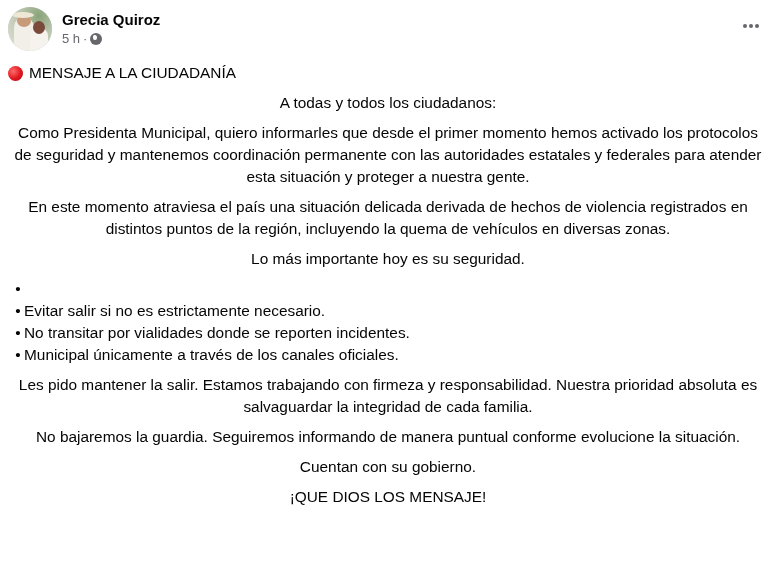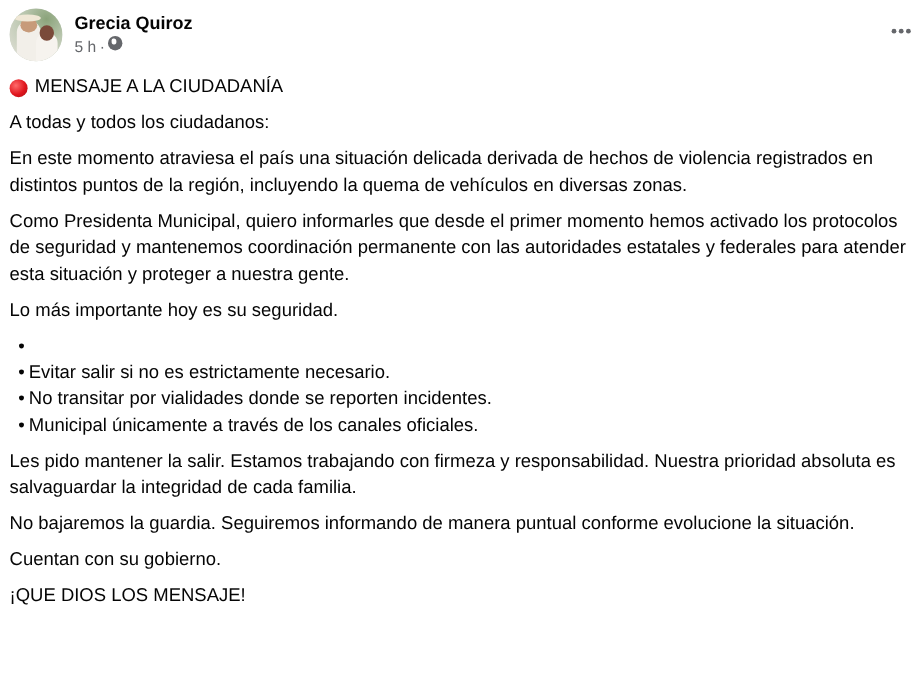--- a/index.html
+++ b/index.html
@@ -8,27 +8,27 @@
   .header { position:absolute; left:8px; top:6px; height:46px; display:flex; align-items:center; }
   .avatar { width:44px; height:44px; border-radius:50%; overflow:hidden; position:relative; background:#cfd6cc; flex:0 0 auto; }
   .avatar .bg { position:absolute; inset:0; background:radial-gradient(circle at 70% 20%, #8aa37a 0%, #b9c6ae 40%, #e6e3dc 100%); }
   .avatar .p1 { position:absolute; left:6px; top:10px; width:20px; height:34px; border-radius:10px 10px 2px 2px; background:#f2efe9; }
   .avatar .h1 { position:absolute; left:9px; top:8px; width:14px; height:12px; border-radius:50%; background:#c79b7a; }
   .avatar .hat { position:absolute; left:4px; top:5px; width:22px; height:6px; border-radius:50%; background:#efe7d5; }
   .avatar .p2 { position:absolute; left:22px; top:20px; width:18px; height:26px; border-radius:9px 9px 2px 2px; background:#f6f3ee; }
   .avatar .h2 { position:absolute; left:25px; top:14px; width:12px; height:13px; border-radius:50%; background:#7a4a3a; }
   .meta { margin-left:10px; display:flex; flex-direction:column; }
   .name { font-weight:bold; font-size:15px; line-height:20px; color:#050505; }
-  .sub { font-size:13px; line-height:18px; color:#65676b; display:flex; gap:3px; }
+  .sub { font-size:13px; line-height:18px; color:#65676b; display:flex; align-items:center; gap:3px; }
   .globe { width:12px; height:12px; border-radius:50%; background:#65676b; display:inline-block; position:relative; }
   .globe::after { content:""; position:absolute; left:3px; top:2px; width:4px; height:5px; background:#fff; border-radius:40% 60% 50% 50%; }
   .more { position:absolute; left:738px; top:16px; width:26px; height:20px; display:flex; align-items:center; justify-content:center; gap:2px; cursor:pointer; }
   .dot { width:4px; height:4px; border-radius:50%; background:#65676b; }
   .body { position:absolute; left:8px; top:62px; width:760px; font-size:15.4px; line-height:22px; }
-  .p { margin:0 0 8px 0; }
+  .p { margin:0 0 8px 0;text-align:center; }
   .title { display:flex; align-items:center; gap:6px; }
   .reddot { width:15px; height:15px; border-radius:50%; background:radial-gradient(circle at 35% 35%, #ff6b6b 0%, #e0161e 55%, #a80d12 100%); display:inline-block; }
   ul.bullets { list-style:none; margin:0 0 8px 0; padding:0; }
   ul.bullets li { padding-left:4px; display:flex; }
   ul.bullets li .b { width:12px; flex:0 0 12px; text-align:center; }
   .p2 { margin-top:0; }
 </style>
 </head>
 <body>
 
@@ -57,22 +57,22 @@
       <span class="dot"></span>
       <span class="dot"></span>
   </div>
 
   <div class="body">
     <div class="p title">
       <span class="reddot"></span>
       <span>MENSAJE A LA CIUDADANÍA</span>
     </div>
     <p class="p">A todas y todos los ciudadanos:</p>
+    <p class="p">Como Presidenta Municipal, quiero informarles que desde el primer momento hemos activado los protocolos de seguridad y mantenemos coordinación permanente con las autoridades estatales y federales para atender esta situación y proteger a nuestra gente.</p>
     <p class="p">En este momento atraviesa el país una situación delicada derivada de hechos de violencia registrados en distintos puntos de la región, incluyendo la quema de vehículos en diversas zonas.</p>
-    <p class="p">Como Presidenta Municipal, quiero informarles que desde el primer momento hemos activado los protocolos de seguridad y mantenemos coordinación permanente con las autoridades estatales y federales para atender esta situación y proteger a nuestra gente.</p>
     <p class="p">Lo más importante hoy es su seguridad.</p>
     <ul class="bullets">
       <li>
           <span class="b">•</span>
         </li>
       <li>
           <span class="b">•</span>
           <span>Evitar salir si no es estrictamente necesario.</span>
         </li>
       <li>

